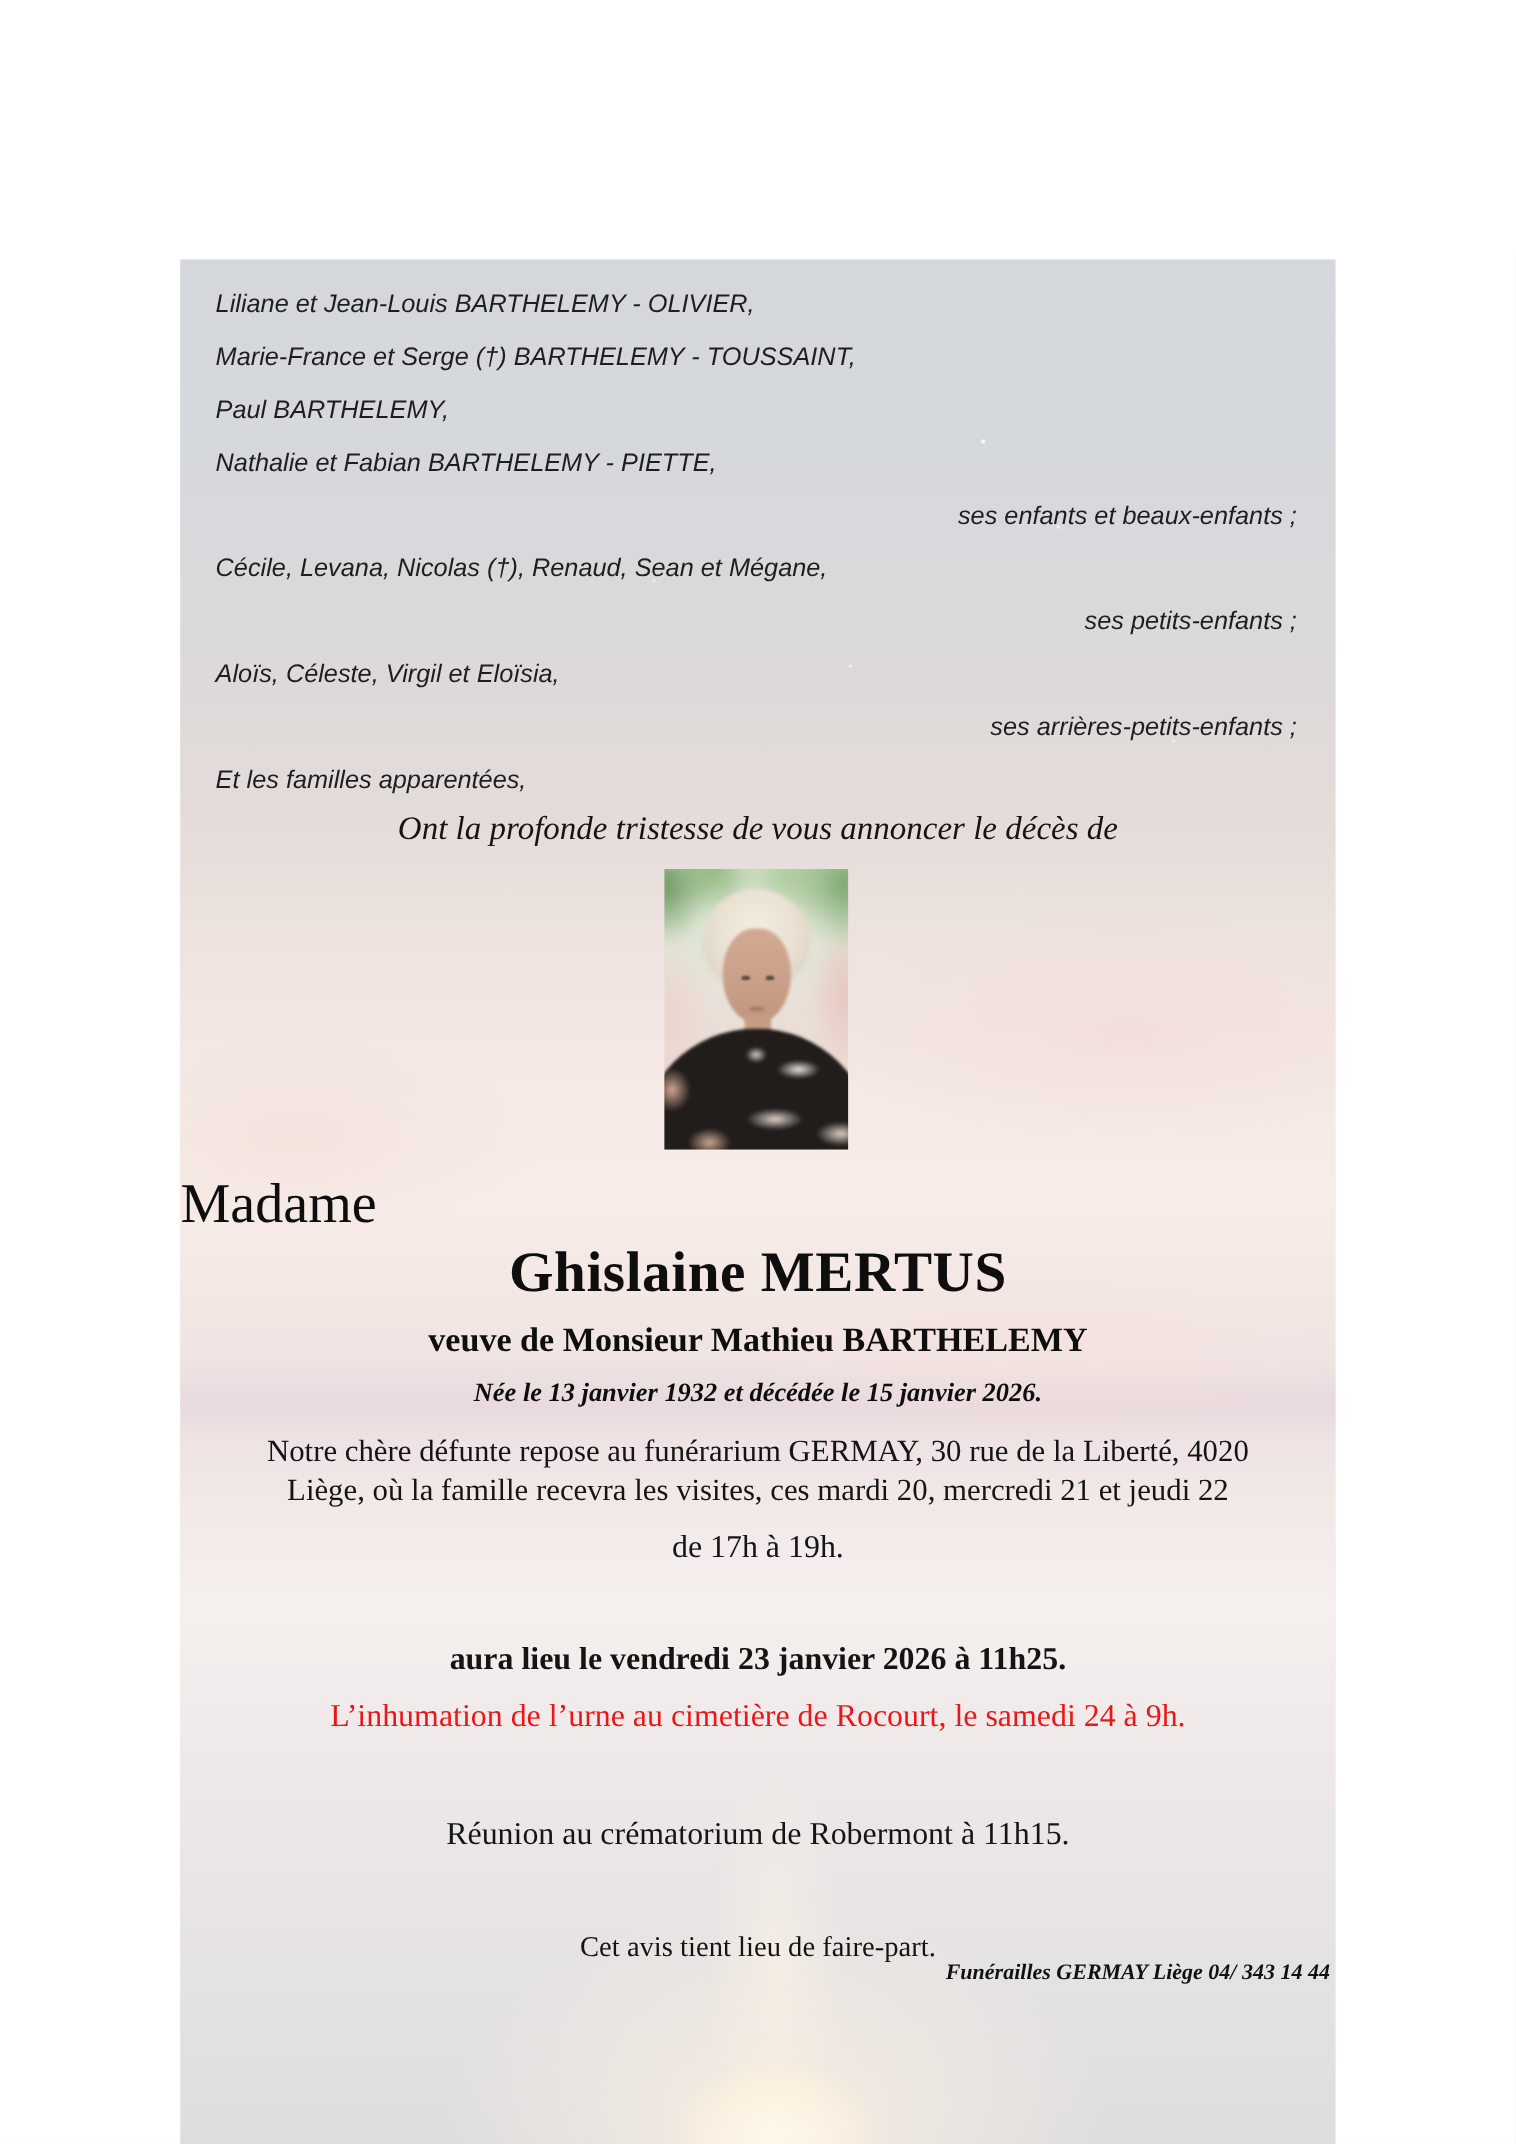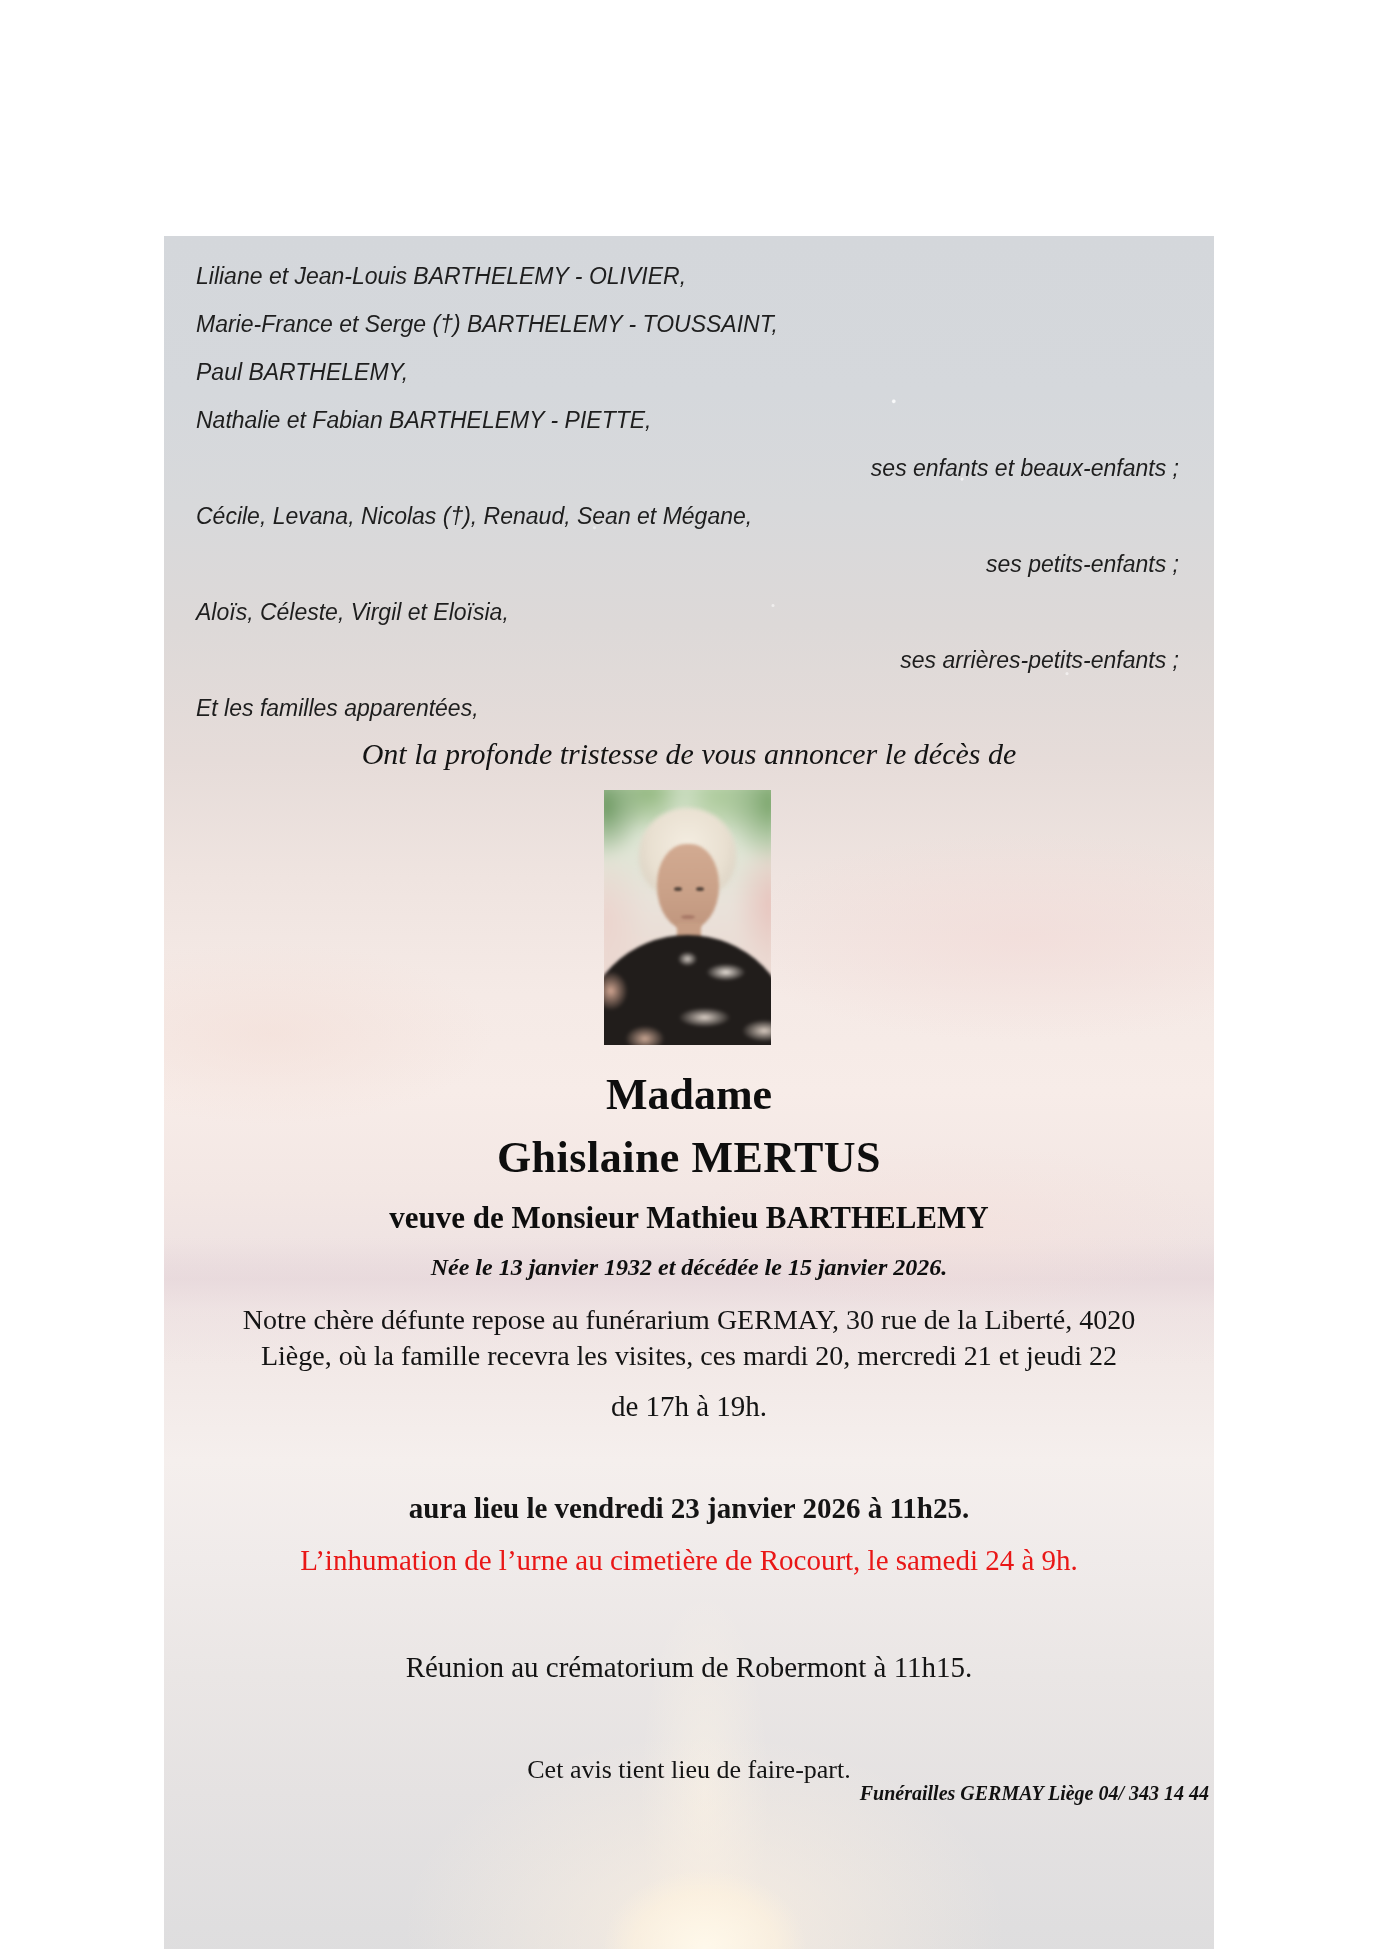--- a/index.html
+++ b/index.html
@@ -81,23 +81,23 @@
     background:
       radial-gradient(ellipse 32px 14px at 68% 28%, rgba(246,238,230,.95), transparent 62%),
       radial-gradient(ellipse 42px 16px at 58% 62%, rgba(241,229,219,.9), transparent 62%),
       radial-gradient(ellipse 26px 30px at 14% 42%, rgba(228,180,158,.9), transparent 66%),
       radial-gradient(ellipse 30px 20px at 30% 78%, rgba(231,190,168,.85), transparent 66%),
       radial-gradient(ellipse 36px 18px at 86% 72%, rgba(239,225,213,.9), transparent 62%),
       radial-gradient(ellipse 16px 12px at 50% 18%, rgba(244,236,228,.85), transparent 62%),
       #211d1b;}
   
   .title{position:absolute;left:0;right:0;top:832px;height:54px;line-height:54px;
-    text-align:center;font-weight:bold;font-size:44px;color:#0e0e0e;}
+    font-weight:normal;font-size:51px;color:#0e0e0e;}
   .name{position:absolute;left:0;right:0;top:894px;height:56px;line-height:56px;
-    text-align:center;font-weight:bold;font-size:44px;color:#0e0e0e;letter-spacing:.5px;}
+    text-align:center;font-weight:bold;font-size:52px;color:#0e0e0e;letter-spacing:.5px;}
   .widow{position:absolute;left:0;right:0;top:962px;height:40px;line-height:40px;
     text-align:center;font-weight:bold;font-size:31px;color:#0e0e0e;}
   .dates{position:absolute;left:0;right:0;top:1016px;height:30px;line-height:30px;
     text-align:center;font-weight:bold;font-style:italic;font-size:24px;color:#0e0e0e;}
   .visits{position:absolute;left:18px;right:18px;top:1066px;text-align:center;
     font-size:28px;color:#141414;}
   .visits div{height:36px;line-height:36px;white-space:nowrap;text-align:center;}
   .line{position:absolute;left:0;right:0;height:36px;line-height:36px;text-align:center;
     font-size:29px;color:#141414;white-space:nowrap;}
   .hours{top:1152px;}

